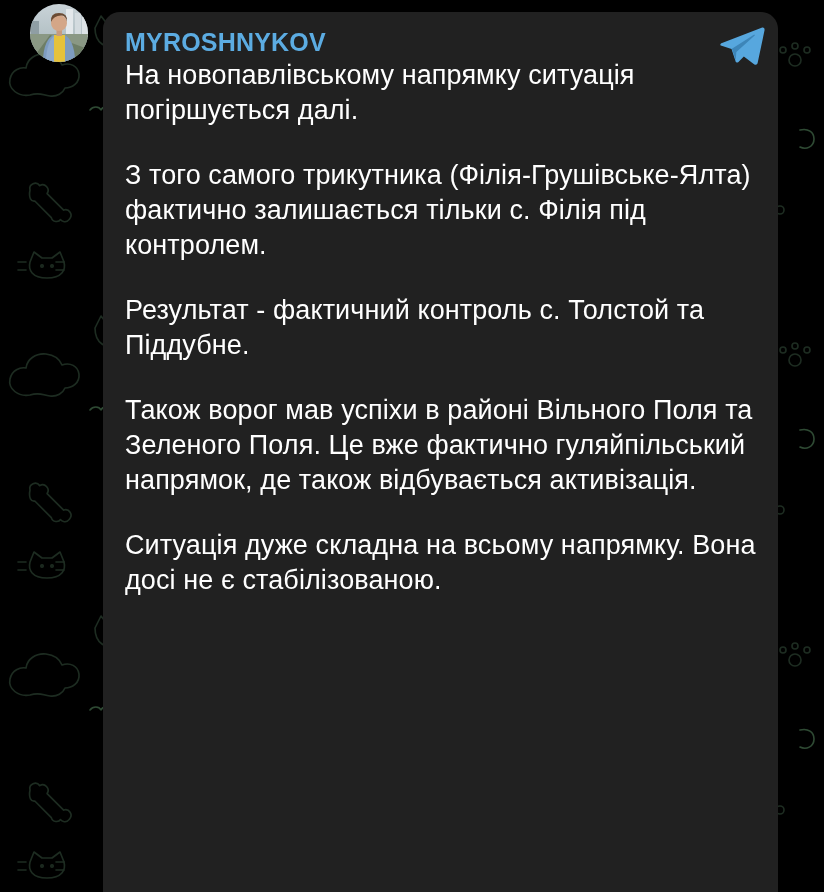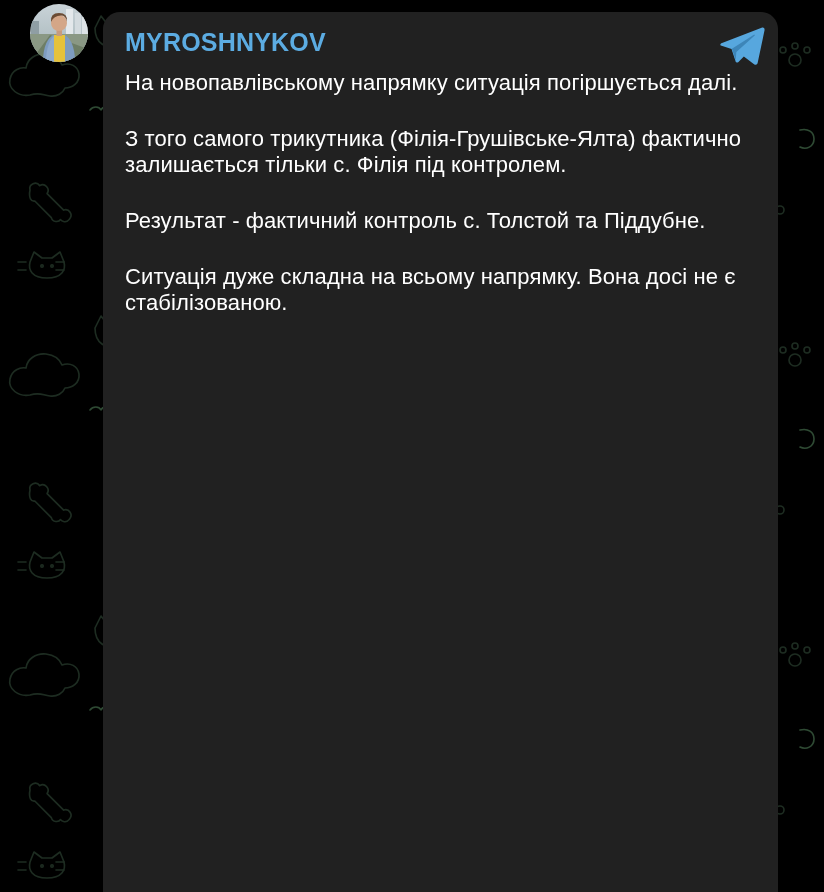--- a/index.html
+++ b/index.html
@@ -26,34 +26,34 @@
     border-radius:50%;overflow:hidden;
   }
   .avatar svg{display:block;width:58px;height:58px;}
   .bubble{
     position:absolute;left:103px;top:12px;width:675px;height:880px;
     background:var(--color-bubble);
     border-radius:17px 17px 0 0;
     padding:16px 17px 0 22px;
     box-sizing:border-box;
   }
-  .msg-header{position:relative;margin-bottom:14px;}
+  .msg-header{position:relative;margin-bottom:2px;}
   .username{
     display:inline-block;
     color:var(--color-username);
     font-weight:bold;font-size:25px;line-height:28px;
     letter-spacing:.2px;
   }
   .plane-icon{
     position:absolute;top:10px;right:12px;width:48px;height:44px;
   }
   .msg-body p{
     margin:0 0 30px 0;
     color:var(--color-text);
-    font-size:22px;line-height:26px;
+    font-size:27px;line-height:35px;
     letter-spacing:.1px;
   }
 </style>
 </head>
 <body>
 
 <svg class="doodle-layer" aria-hidden="true">
   <defs>
     <pattern id="doodles" width="275" height="300" patternUnits="userSpaceOnUse">
       <g class="doodle">
@@ -129,15 +129,16 @@
     <span class="username">MYROSHNYKOV</span>
   </div>
   <svg class="plane-icon" viewBox="0 0 24 22">
     <path d="M2.01 10.56c-1.1.44-1.09 1.06-.2 1.33l4.95 1.55 1.9 5.87c.23.64.12.9.79.9.51 0 .74-.24 1.02-.51l2.45-2.39 5.1 3.77c.94.52 1.62.25 1.85-.87l3.35-15.8c.34-1.37-.52-1.99-1.42-1.58L2.01 10.56z" fill="var(--color-plane)"></path>
     <path d="M6.96 13.34l10.79-6.83c.5-.31.97-.14.59.2l-9.16 8.35-.36 4.05-1.86-5.77z" fill="var(--color-plane_dark)"></path>
   </svg>
   <div class="msg-body">
     <p>На новопавлівському напрямку ситуація погіршується далі.</p>
     <p>З того самого трикутника (Філія-Грушівське-Ялта) фактично залишається тільки с. Філія під контролем.</p>
     <p>Результат - фактичний контроль с. Толстой та Піддубне.</p>
+    <p>Також ворог мав успіхи в районі Вільного Поля та Зеленого Поля. Це вже фактично гуляйпільський напрямок, де також відбувається активізація.</p>
     <p>Ситуація дуже складна на всьому напрямку. Вона досі не є стабілізованою.</p>
   </div>
 </div>
 
 </body></html>

